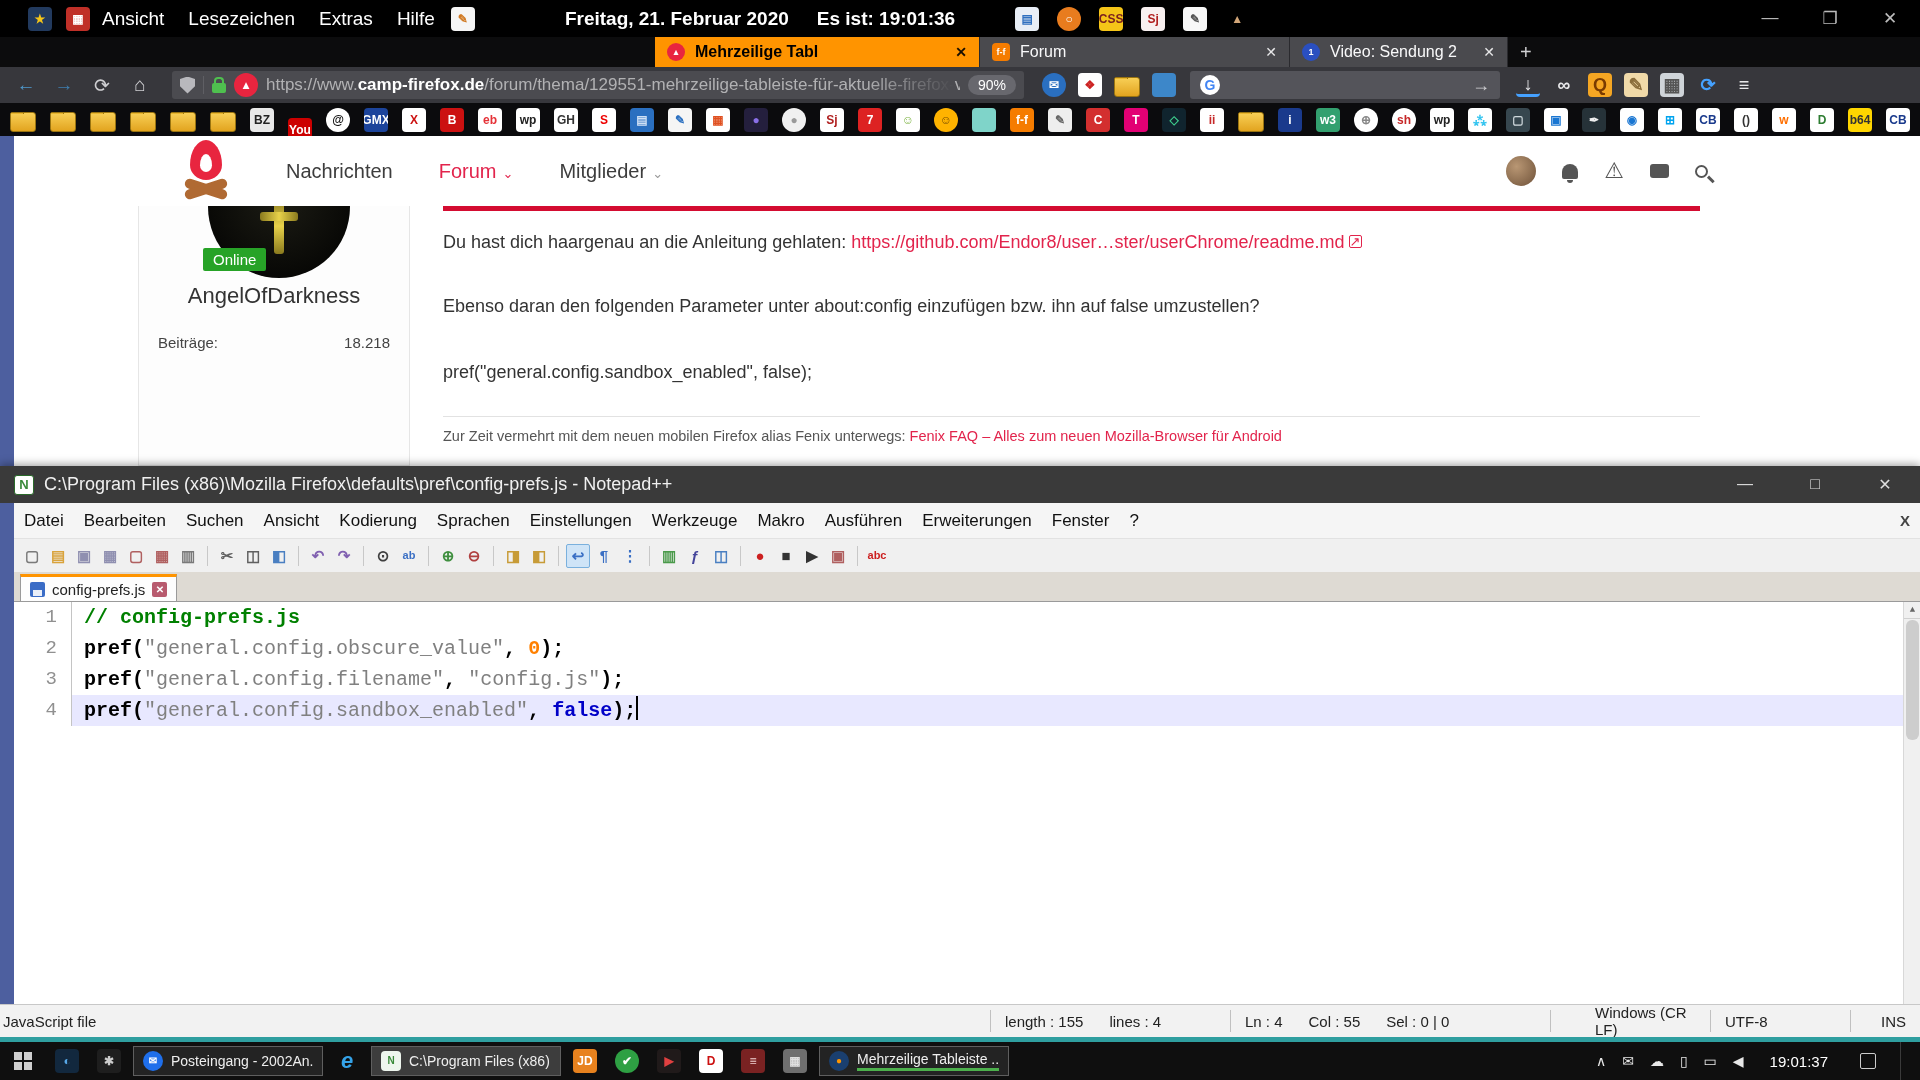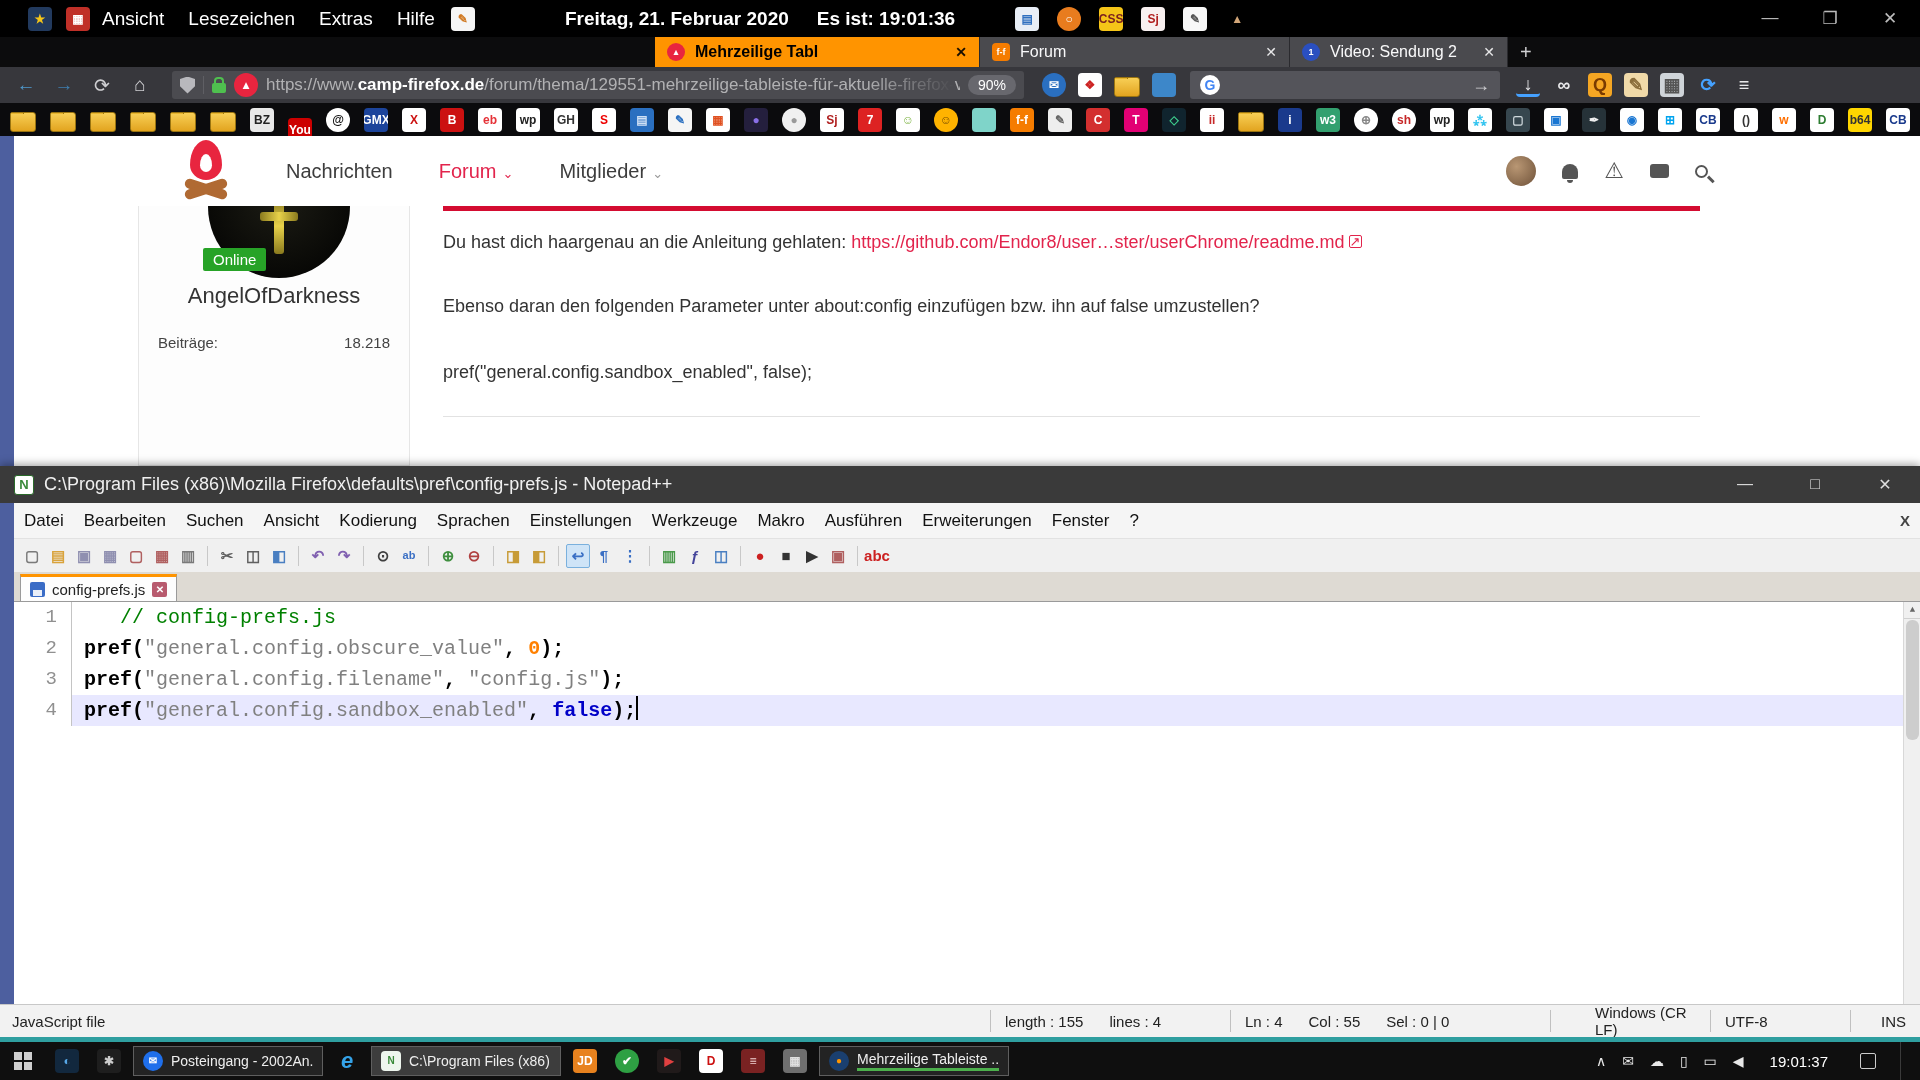--- a/index.html
+++ b/index.html
@@ -143,36 +143,36 @@
   .npp-tab .floppy::after{content:"";position:absolute;left:3px;bottom:1px;width:9px;height:6px;background:#e8eef8;}
   .npp-tab .tab-close{width:15px;height:15px;background:#b85a6e;color:#fff;font-size:10px;font-weight:700;
     display:flex;align-items:center;justify-content:center;border-radius:2px;}
   .npp-editor{position:relative;height:402px;background:#fff;margin-left:14px;overflow:hidden;
     font-family:"Liberation Mono",monospace;}
   .code-line{display:flex;height:31px;align-items:center;}
   .code-line .ln{width:58px;flex:0 0 58px;text-align:right;padding-right:14px;color:#909090;font-size:19px;
     border-right:1px solid #c4c4c4;height:31px;line-height:31px;}
   .code-line .code-text{flex:1;padding-left:12px;font-size:20px;white-space:pre;height:31px;line-height:31px;}
   .code-line.hl .code-text{background:#e8e8ff;}
-  .tk-c{color:#008000;font-weight:400;margin-left:36px;}
+  .tk-c{color:#008000;font-weight:700;}
   .tk-w{color:#000;font-weight:700;}
   .tk-o{color:#000;font-weight:700;}
   .tk-s{color:#808080;}
   .tk-n{color:#ff8000;font-weight:700;}
   .tk-k{color:#0000c8;font-weight:700;}
   .tk-d{color:#000;}
   .caret{display:inline-block;width:2px;height:24px;background:#000;vertical-align:-4px;}
   .npp-vscroll{position:absolute;right:0;top:0;width:17px;height:100%;background:#f0f0f0;border-left:1px solid #d8d8d8;}
   .npp-vscroll .sb-up{position:absolute;top:0;left:0;width:17px;height:17px;color:#666;font-size:9px;
     display:flex;align-items:center;justify-content:center;background:#f0f0f0;border-bottom:1px solid #d0d0d0;}
   .npp-vscroll .sb-thumb{position:absolute;top:18px;left:2px;width:13px;height:120px;background:#cdcdcd;border-radius:6px;}
   .npp-status{height:33px;background:#f2f2f2;border-top:1px solid #c8c8c8;display:flex;align-items:center;
     font-size:15px;color:#222;}
   .st-box{display:flex;align-items:center;gap:26px;padding:0 14px;height:22px;border-left:1px solid #c0c0c0;}
-  .st-left{flex:1;padding-left:12px;}
+  .st-left{flex:1;padding-left:3px;}
   .st-2{width:240px;}
   .st-3{width:320px;}
   .st-4{width:160px;padding-left:44px;}
   .st-5{width:140px;}
   .st-6{width:70px;justify-content:flex-end;}
 
   .teal-strip{position:absolute;left:0;top:1037px;width:1920px;height:5px;background:#2f9fa0;z-index:80;}
 
   
   .taskbar{position:absolute;left:0;top:1042px;width:1920px;height:38px;background:#0f0f0f;z-index:90;
@@ -377,20 +377,23 @@
       <span>Beiträge:</span>
       <span>18.218</span>
     </div>
     <div class="post-body">
       <div class="post-p1">
         <span>Du hast dich haargenau an die Anleitung gehlaten: </span><a class="post-link" href="#">https://github.com/Endor8/user…ster/userChrome/readme.md</a><span class="ext-ico">↗</span>
       </div>
       <div class="post-p2">Ebenso daran den folgenden Parameter unter about:config einzufügen bzw. ihn auf false umzustellen?</div>
       <div class="post-p3">pref("general.config.sandbox_enabled", false);</div>
       <div class="sig-sep"></div>
+      <div class="post-sig">
+        <span>Zur Zeit vermehrt mit dem neuen mobilen Firefox alias Fenix unterwegs: </span><a class="post-link" href="#">Fenix FAQ – Alles zum neuen Mozilla-Browser für Android</a>
+      </div>
     </div>
   </div>
   <div class="page-blue-strip"></div>
 
   <div class="npp">
     <div class="npp-title">
       <span class="npp-icon">N</span>
       <span>C:\Program Files (x86)\Mozilla Firefox\defaults\pref\config-prefs.js - Notepad++</span>
       <span class="npp-controls">
         <span>—</span>
@@ -447,21 +450,21 @@
         <span class="tbsep"></span>
         <span class="tbi" style="color: rgb(74, 154, 74);">▥</span>
         <span class="tbi" style="color: rgb(68, 68, 154);">ƒ</span>
         <span class="tbi" style="color: rgb(74, 127, 193);">◫</span>
         <span class="tbsep"></span>
         <span class="tbi" style="color: rgb(204, 32, 32);">●</span>
         <span class="tbi" style="color: rgb(51, 51, 51);">■</span>
         <span class="tbi" style="color: rgb(51, 51, 51);">▶</span>
         <span class="tbi" style="color: rgb(176, 96, 96);">▣</span>
         <span class="tbsep"></span>
-        <span class="tbi" style="color: rgb(204, 32, 32); font-size: 15px;">abc</span>
+        <span class="tbi" style="color: rgb(204, 32, 32); font-size: 11px;">abc</span>
       </div>
     <div class="npp-tabbar">
       <div class="npp-tab">
         <span class="floppy"></span>
         <span>config-prefs.js</span>
         <span class="tab-close">✕</span>
       </div>
     </div>
     <div class="npp-editor">
       <div>

